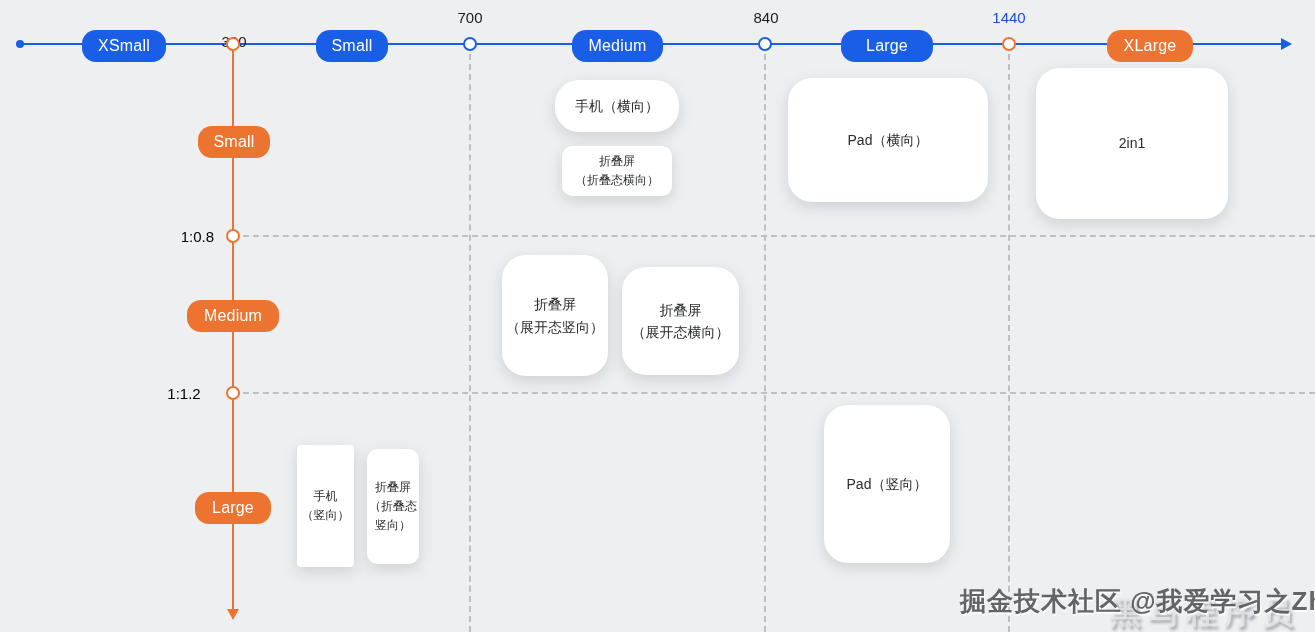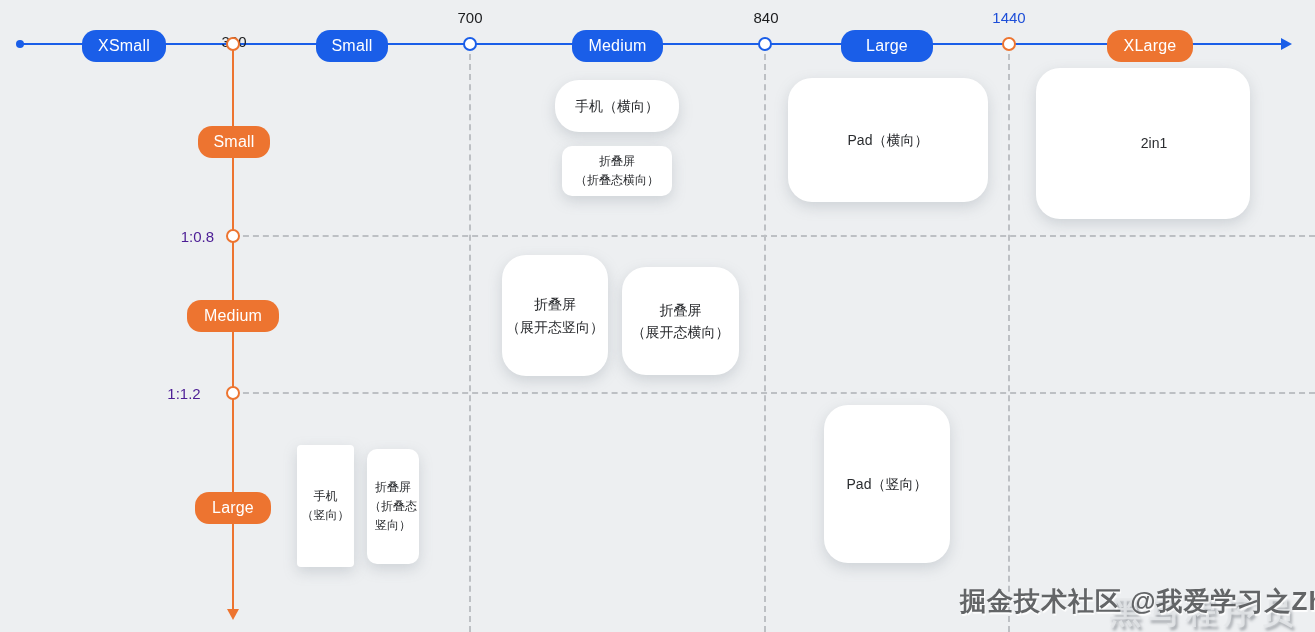--- a/index.html
+++ b/index.html
@@ -34,29 +34,29 @@
   .p-medium-h{left:572px;top:30px;width:91px;}
   .p-large-h{left:841px;top:30px;width:92px;}
   .p-xlarge{left:1107px;top:30px;width:86px;}
   .p-small-v{left:198px;top:126px;width:72px;}
   .p-medium-v{left:187px;top:300px;width:92px;}
   .p-large-v{left:195px;top:492px;width:76px;}
 
   
   .tick{position:absolute;top:9px;transform:translateX(-50%);font-size:15px;font-weight:500;color:#1b1c1e;z-index:4;}
   .t320{left:234px;margin-top:24px;} .t600{left:470px;} .t840{left:766px;} .t1440{left:1009px;color:#1d4ed8;}
-  .ratio{position:absolute;width:60px;text-align:right;font-size:15px;font-weight:500;color:#4c1d95;z-index:4;}
+  .ratio{position:absolute;width:60px;text-align:right;font-size:15px;font-weight:500;color:#000000;z-index:4;}
   .r-08{left:154px;top:228px;} .r-12{left:154px;top:385px;text-align:center;}
 
   
   .card{position:absolute;background:#fff;border-radius:24px;box-shadow:0 5px 14px rgba(125,135,148,.28);display:flex;align-items:center;justify-content:center;text-align:center;color:#2b2d30;font-size:14px;line-height:1.6;white-space:pre-line;z-index:5;}
   .c-phone-land{left:555px;top:80px;width:124px;height:52px;}
   .c-fold-folded-land{left:562px;top:146px;width:110px;height:50px;font-size:12px;border-radius:10px;}
   .c-pad-land{left:788px;top:78px;width:200px;height:124px;text-align:center;}
-  .c-2in1{left:1036px;top:68px;width:192px;height:151px;padding-left:22px;}
+  .c-2in1{left:1036px;top:68px;width:192px;height:151px;}
   .c-fold-open-port{left:502px;top:255px;width:106px;height:121px;}
   .c-fold-open-land{left:622px;top:267px;width:117px;height:108px;}
   .c-phone-port{left:297px;top:445px;width:57px;height:122px;font-size:12px;border-radius:4px;}
   .c-fold-folded-port{left:367px;top:449px;width:52px;height:115px;font-size:12px;border-radius:10px;}
   .c-pad-port{left:824px;top:405px;width:126px;height:158px;}
 
   
   .wm{position:absolute;font-weight:bold;z-index:10;white-space:nowrap;}
   .wm-juejin{left:960px;top:584px;font-size:26px;color:rgba(86,88,90,.92);text-shadow:1px 2px 1px rgba(255,255,255,.9);letter-spacing:1px;}
   .wm-overlay{left:1110px;top:592px;font-size:31px;color:rgba(228,230,233,.82);text-shadow:2px 3px 3px rgba(110,115,122,.55);letter-spacing:7px;}

